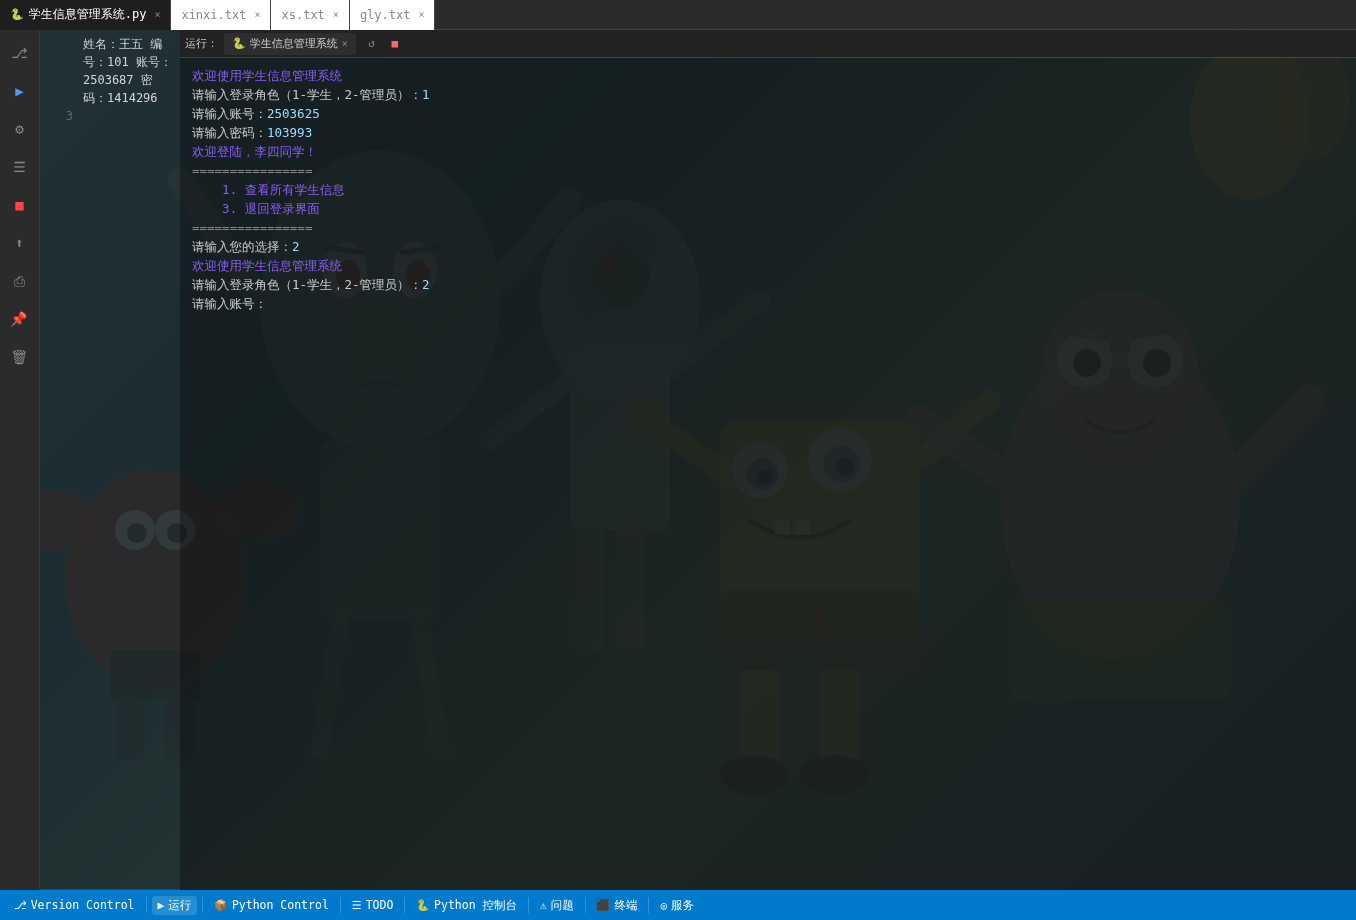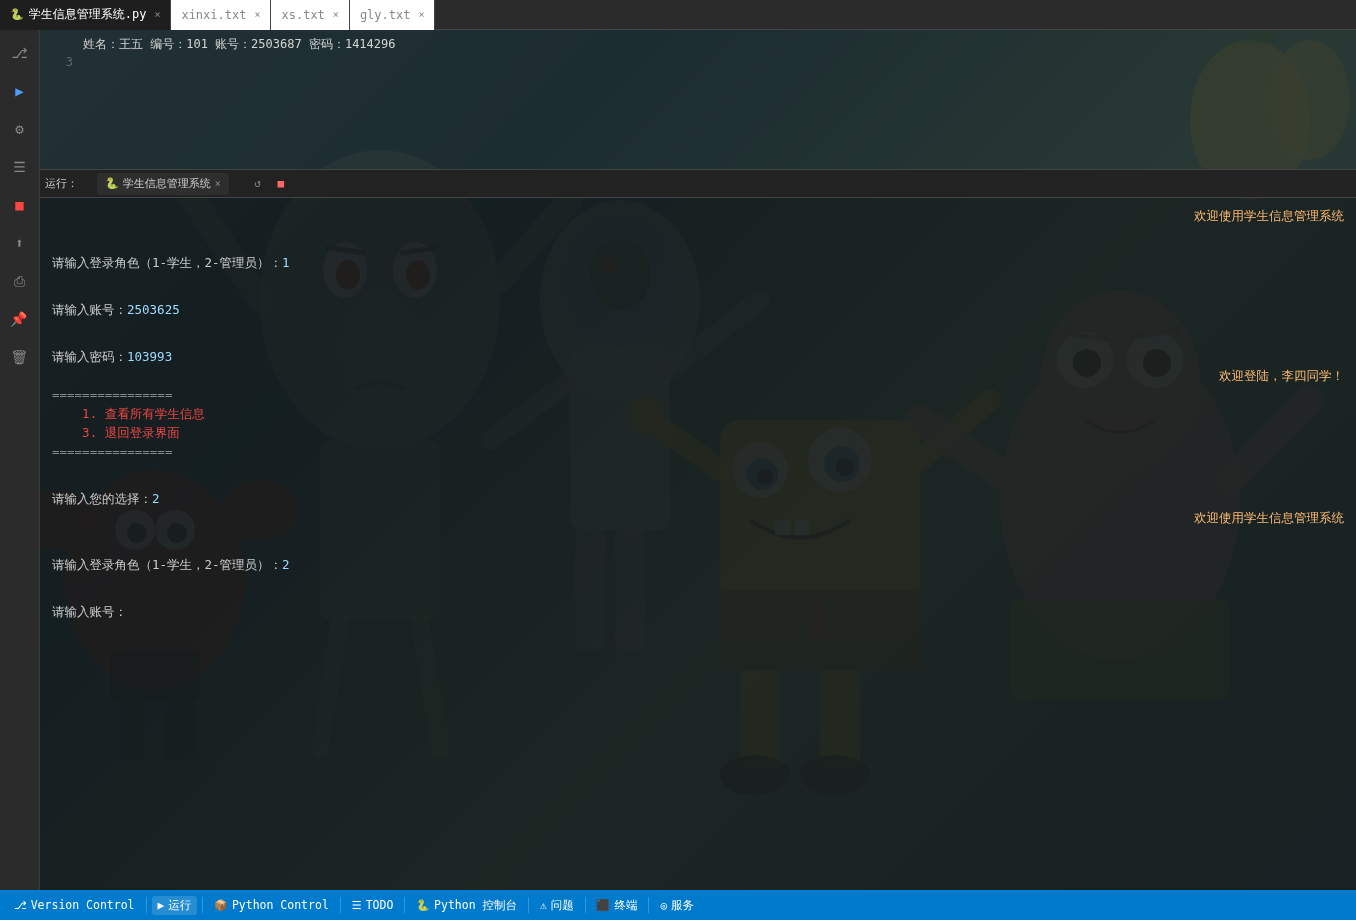--- a/index.html
+++ b/index.html
@@ -113,21 +113,20 @@
     }
 
     .sidebar-icon.active {
       color: #4a9eff;
     }
 
     
     .editor-terminal {
       flex: 1;
       display: flex;
-      flex-direction: column;
       overflow: hidden;
     }
 
     
     .code-area {
       flex: 0 0 140px;
       background: rgba(30, 30, 30, 0.75);
       overflow-y: auto;
       padding: 5px 0;
       border-bottom: 1px solid #444;
@@ -164,21 +163,21 @@
 
     
     .run-tab-bar {
       display: flex;
       align-items: center;
       background: rgba(35, 35, 35, 0.95);
       height: 28px;
       border-bottom: 1px solid #444;
       flex-shrink: 0;
       padding: 0 5px;
-      gap: 14px;
+      gap: 1px;
     }
 
     .run-tab {
       display: flex;
       align-items: center;
       gap: 4px;
       padding: 2px 8px;
       height: 22px;
       font-size: 11px;
       color: #ccc;
@@ -223,24 +222,24 @@
       padding: 8px 12px;
       font-size: 12.5px;
       line-height: 19px;
     }
 
     .t-line {
       white-space: pre-wrap;
       color: #d4d4d4;
     }
 
-    .t-line.prompt { color: #cccccc; margin-top: 28px; }
+    .t-line.prompt { color: #cccccc; }
     .t-line.separator { color: #888; }
-    .t-line.menu-item { color: #ef4444; }
-    .t-line.welcome { color: #fdba74; text-align: right; }
+    .t-line.menu-item { color: #8b5cf6; }
+    .t-line.welcome { color: #8b5cf6; }
 
     
     .status-bar {
       height: 30px;
       background: #007acc;
       display: flex;
       align-items: center;
       padding: 0 8px;
       gap: 5px;
       flex-shrink: 0;

